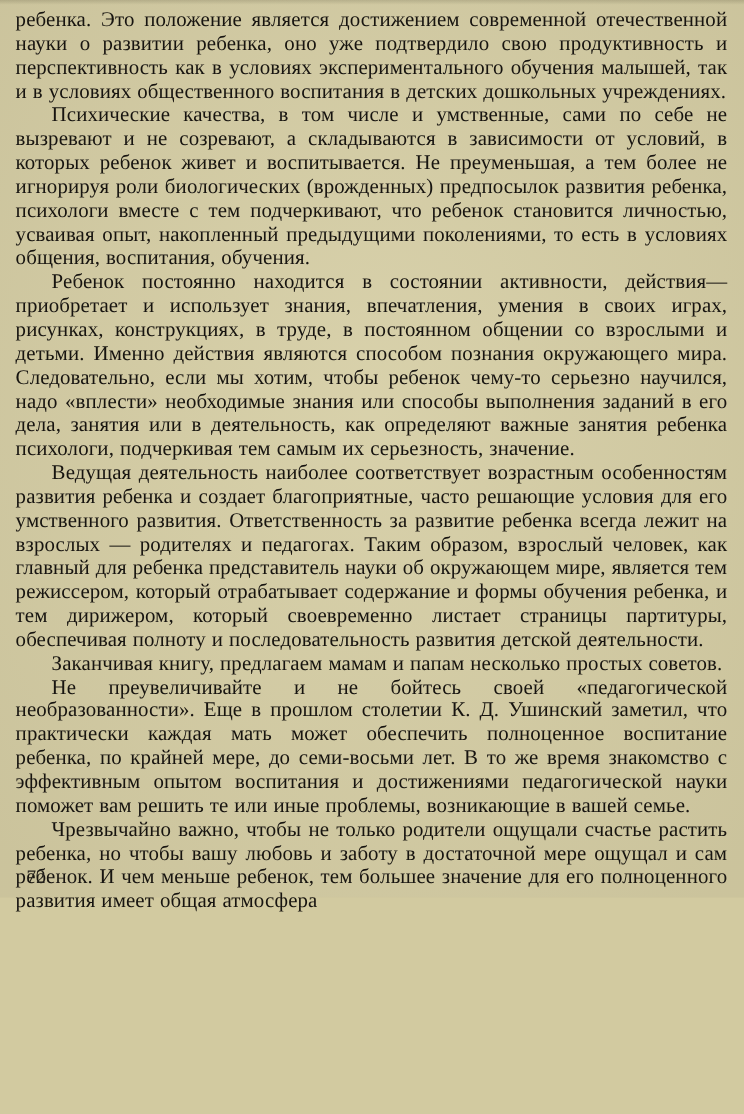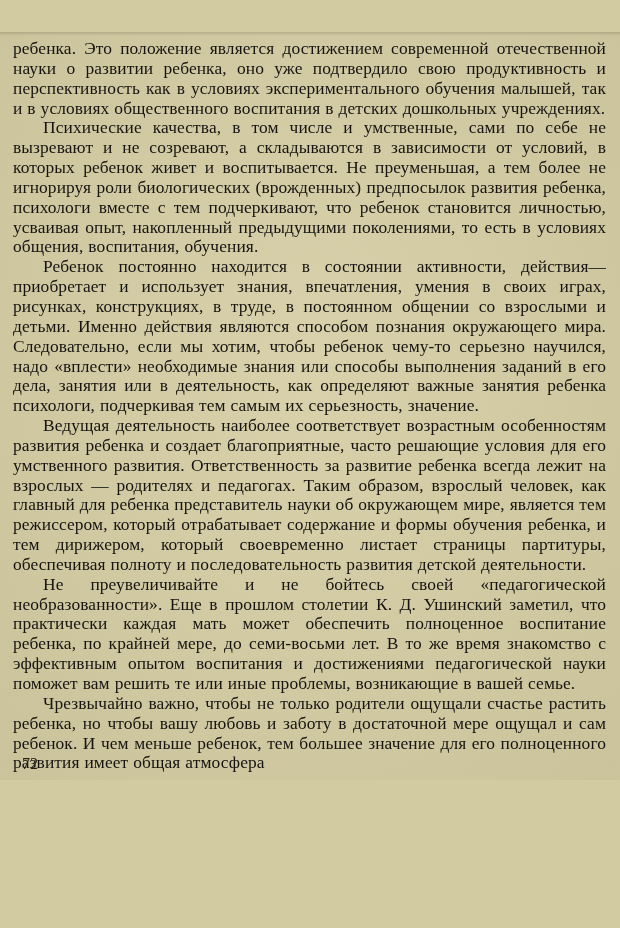--- a/index.html
+++ b/index.html
@@ -16,21 +16,20 @@
   .page {
     position: relative;
     width: 620px;
     height: 748px;
     box-sizing: border-box;
     background:
       radial-gradient(ellipse at 50% 45%, rgba(255,255,240,0.10), rgba(0,0,0,0.045) 95%),
       linear-gradient(180deg, rgba(60,55,30,0.18) 0px, rgba(60,55,30,0.0) 4px),
       #d4cca3;
     color: #171410;
-    margin-top: 32px;
   }
   .text-block {
     box-sizing: border-box;
     width: 620px;
     padding: 7px 14px 0 13px;
   }
   .text-block p {
     margin: 0;
     font-size: 17.4px;
     line-height: 19.85px;
@@ -55,17 +54,18 @@
 </style>
 </head>
 <body>
 
 <div class="page">
   <div class="text-block">
     <p class="continuation">ребенка. Это положение является достижением современной отечественной науки о развитии ребенка, оно уже подтвердило свою продуктивность и перспективность как в условиях экспериментального обучения малышей, так и в условиях общественного воспитания в детских дошкольных учреждениях.</p>
     <p>Психические качества, в том числе и умственные, сами по себе не вызревают и не созревают, а складываются в зависимости от условий, в которых ребенок живет и воспитывается. Не преуменьшая, а тем более не игнорируя роли биологических (врожденных) предпосылок развития ребенка, психологи вместе с тем подчеркивают, что ребенок становится личностью, усваивая опыт, накопленный предыдущими поколениями, то есть в условиях общения, воспитания, обучения.</p>
     <p>Ребенок постоянно находится в состоянии активности, действия— приобретает и использует знания, впечатления, умения в своих играх, рисунках, конструкциях, в труде, в постоянном общении со взрослыми и детьми. Именно действия являются способом познания окружающего мира. Следовательно, если мы хотим, чтобы ребенок чему-то серьезно научился, надо «вплести» необходимые знания или способы выполнения заданий в его дела, занятия или в деятельность, как определяют важные занятия ребенка психологи, подчеркивая тем самым их серьезность, значение.</p>
     <p>Ведущая деятельность наиболее соответствует возрастным особенностям развития ребенка и создает благоприятные, часто решающие условия для его умственного развития. Ответственность за развитие ребенка всегда лежит на взрослых — родителях и педагогах. Таким образом, взрослый человек, как главный для ребенка представитель науки об окружающем мире, является тем режиссером, который отрабатывает содержание и формы обучения ребенка, и тем дирижером, который своевременно листает страницы партитуры, обеспечивая полноту и последовательность развития детской деятельности.</p>
+    <p>Заканчивая книгу, предлагаем мамам и папам несколько простых советов.</p>
     <p>Не преувеличивайте и не бойтесь своей «педагогической необразованности». Еще в прошлом столетии К. Д. Ушинский заметил, что практически каждая мать может обеспечить полноценное воспитание ребенка, по крайней мере, до семи-восьми лет. В то же время знакомство с эффективным опытом воспитания и достижениями педагогической науки поможет вам решить те или иные проблемы, возникающие в вашей семье.</p>
     <p>Чрезвычайно важно, чтобы не только родители ощущали счастье растить ребенка, но чтобы вашу любовь и заботу в достаточной мере ощущал и сам ребенок. И чем меньше ребенок, тем большее значение для его полноценного развития имеет общая атмосфера</p>
   </div>
   <div class="page-number">72</div>
 </div>
 
 </body></html>

